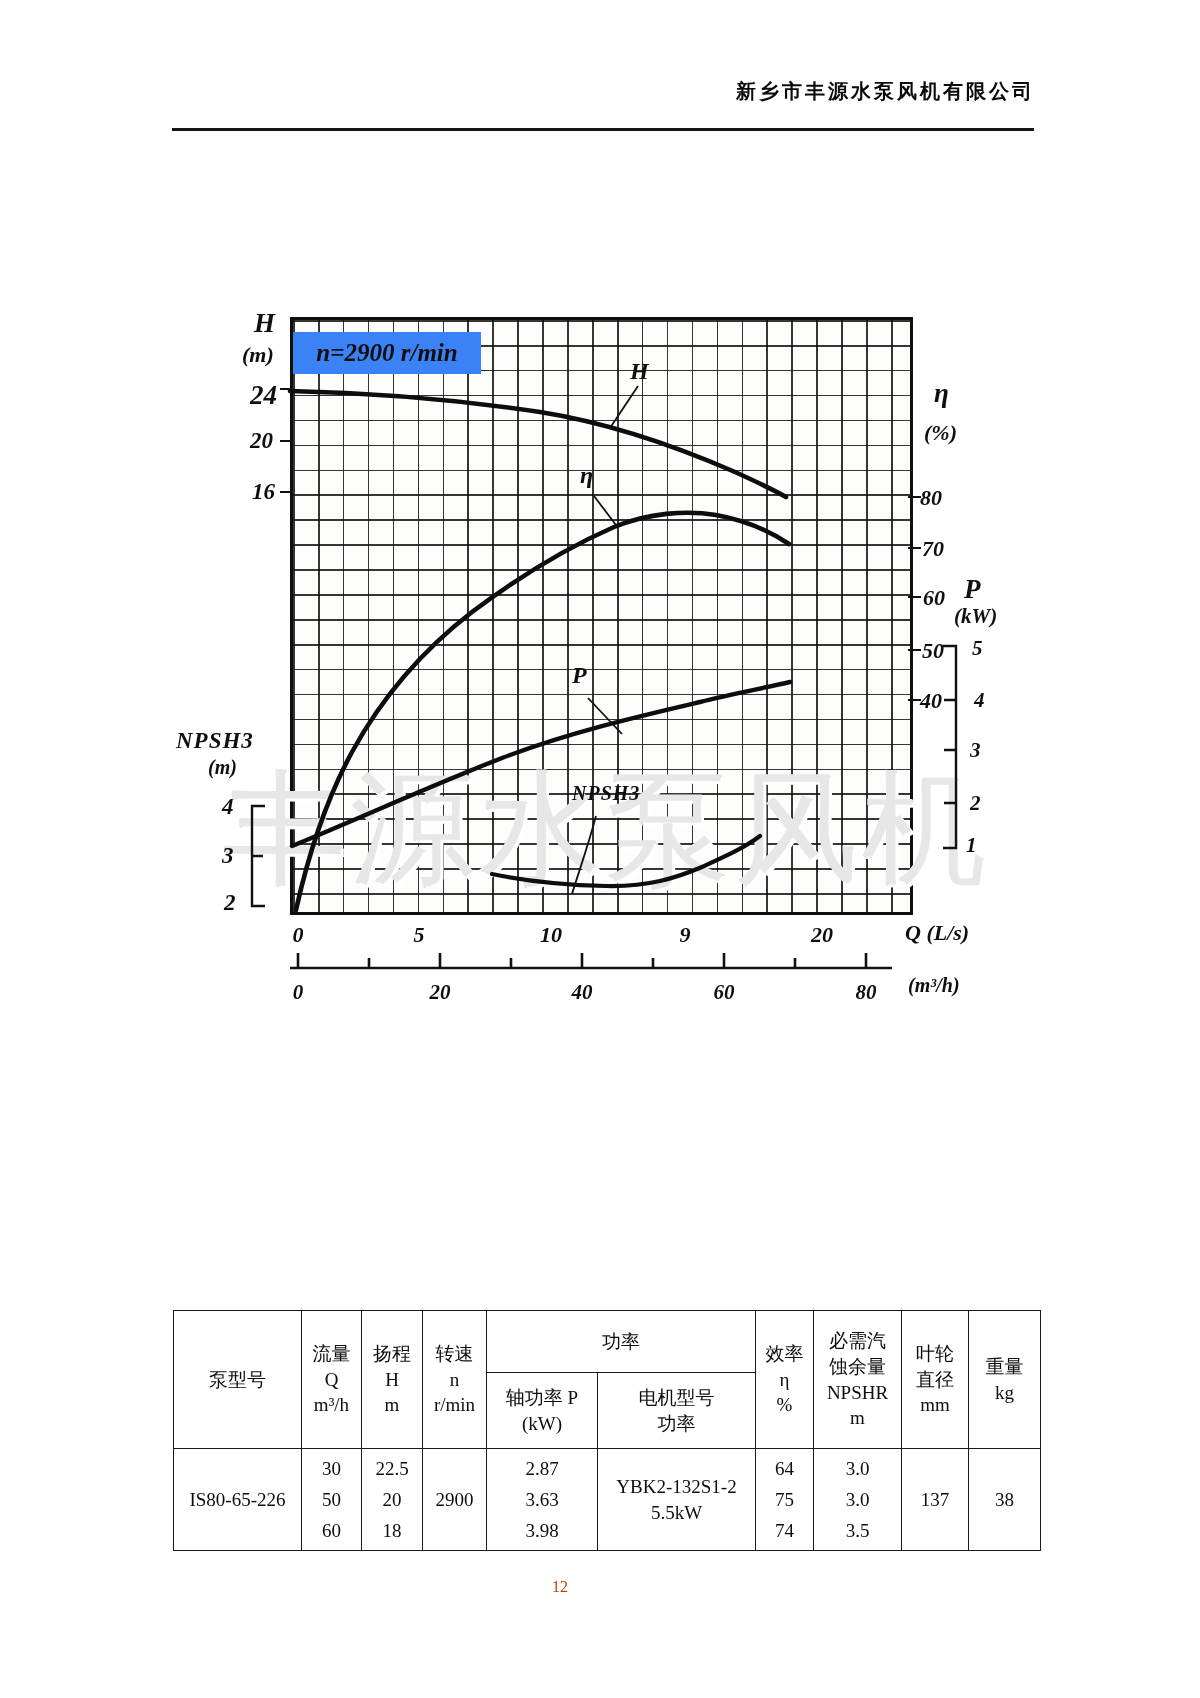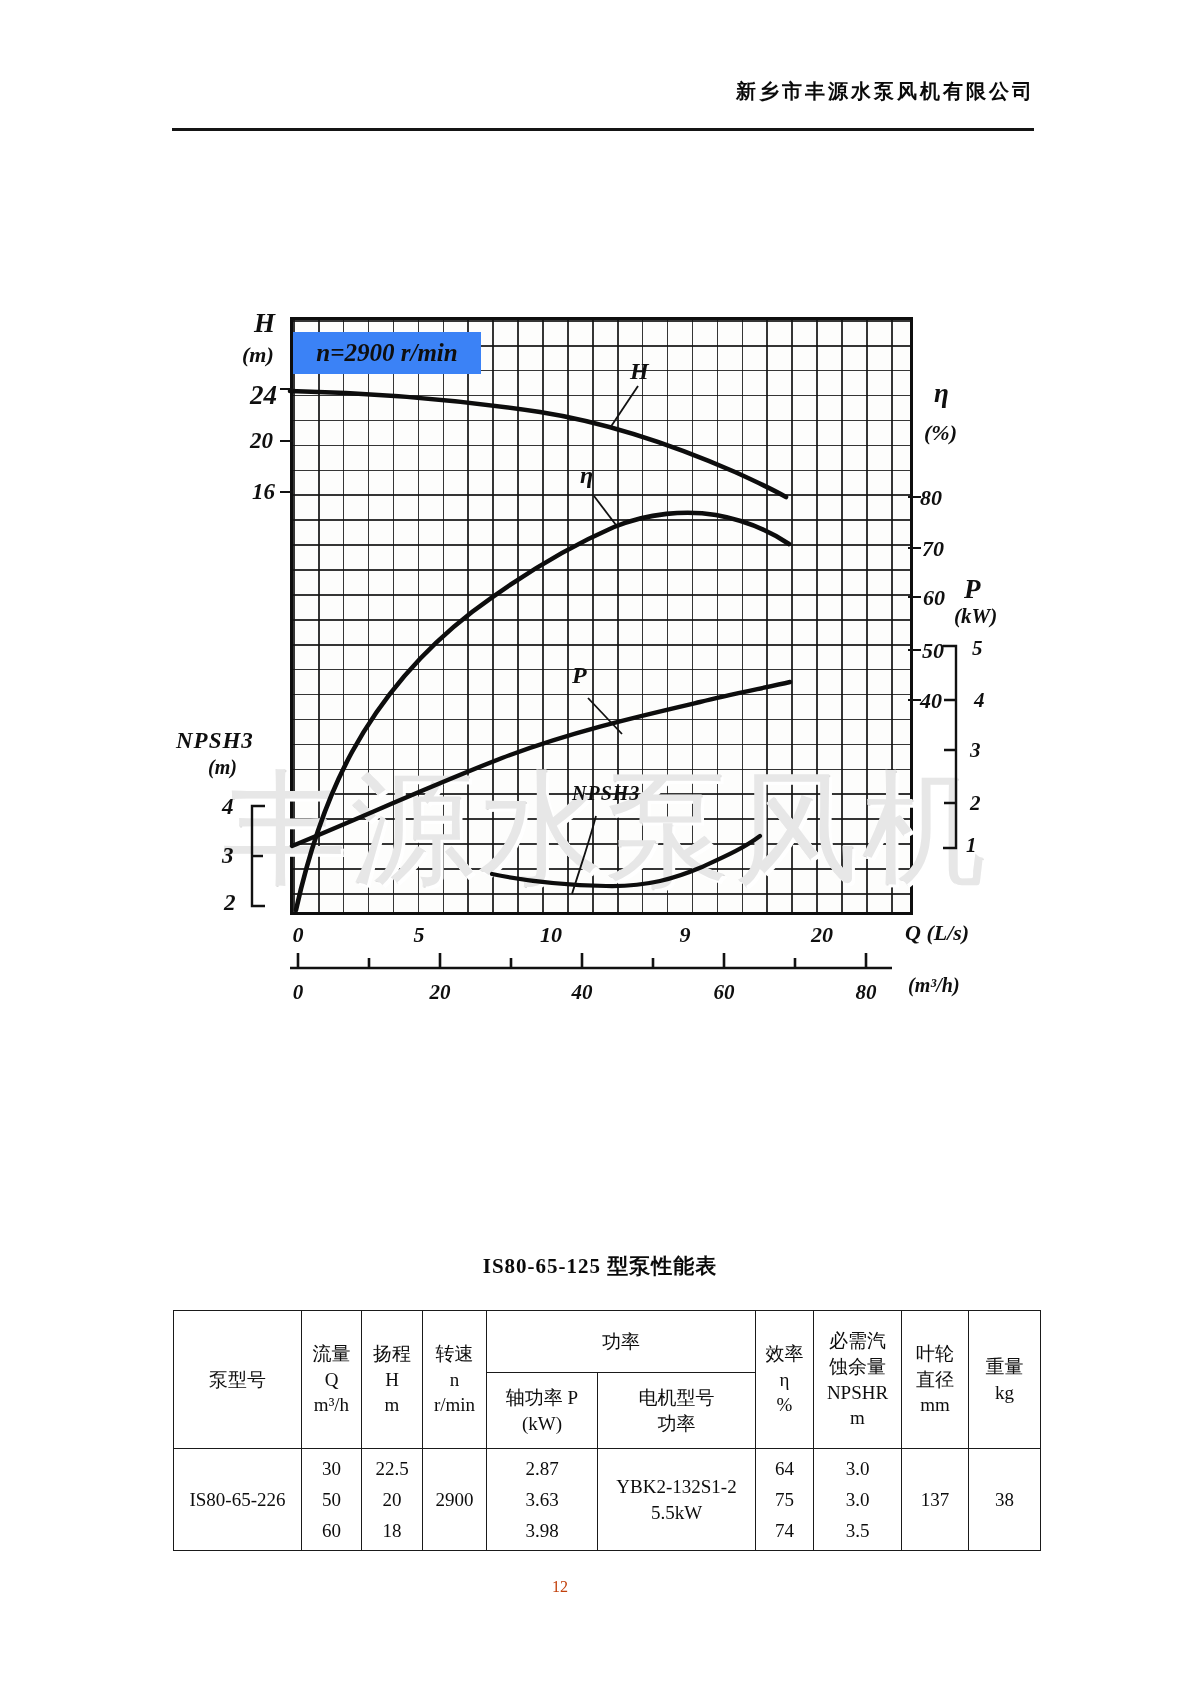--- a/index.html
+++ b/index.html
@@ -120,21 +120,20 @@
   <div class="tick lbl ctr" style="left:562px;top:980px;width:40px;font-size:21px;">40</div>
   <div class="tick lbl ctr" style="left:704px;top:980px;width:40px;font-size:21px;">60</div>
   <div class="tick lbl ctr" style="left:846px;top:980px;width:40px;font-size:21px;">80</div>
   <div class="tick lbl" style="left:908px;top:974px;font-size:20px;">(m³/h)</div>
 
   <div class="tick lbl" style="left:630px;top:358px;font-size:24px;">H</div>
   <div class="tick lbl" style="left:580px;top:462px;font-size:24px;">η</div>
   <div class="tick lbl" style="left:572px;top:662px;font-size:24px;">P</div>
   <div class="tick lbl" style="left:572px;top:782px;font-size:20px;letter-spacing:1px;">NPSH3</div>
 
-  <div class="tbl-title">IS80-65-125 型泵性能表</div>
 
   <table class="spec">
     <colgroup>
       <col style="width:128px">
         <col style="width:60px">
         <col style="width:61px">
         <col style="width:64px">
       <col style="width:111px">
         <col style="width:158px">
         <col style="width:58px">

